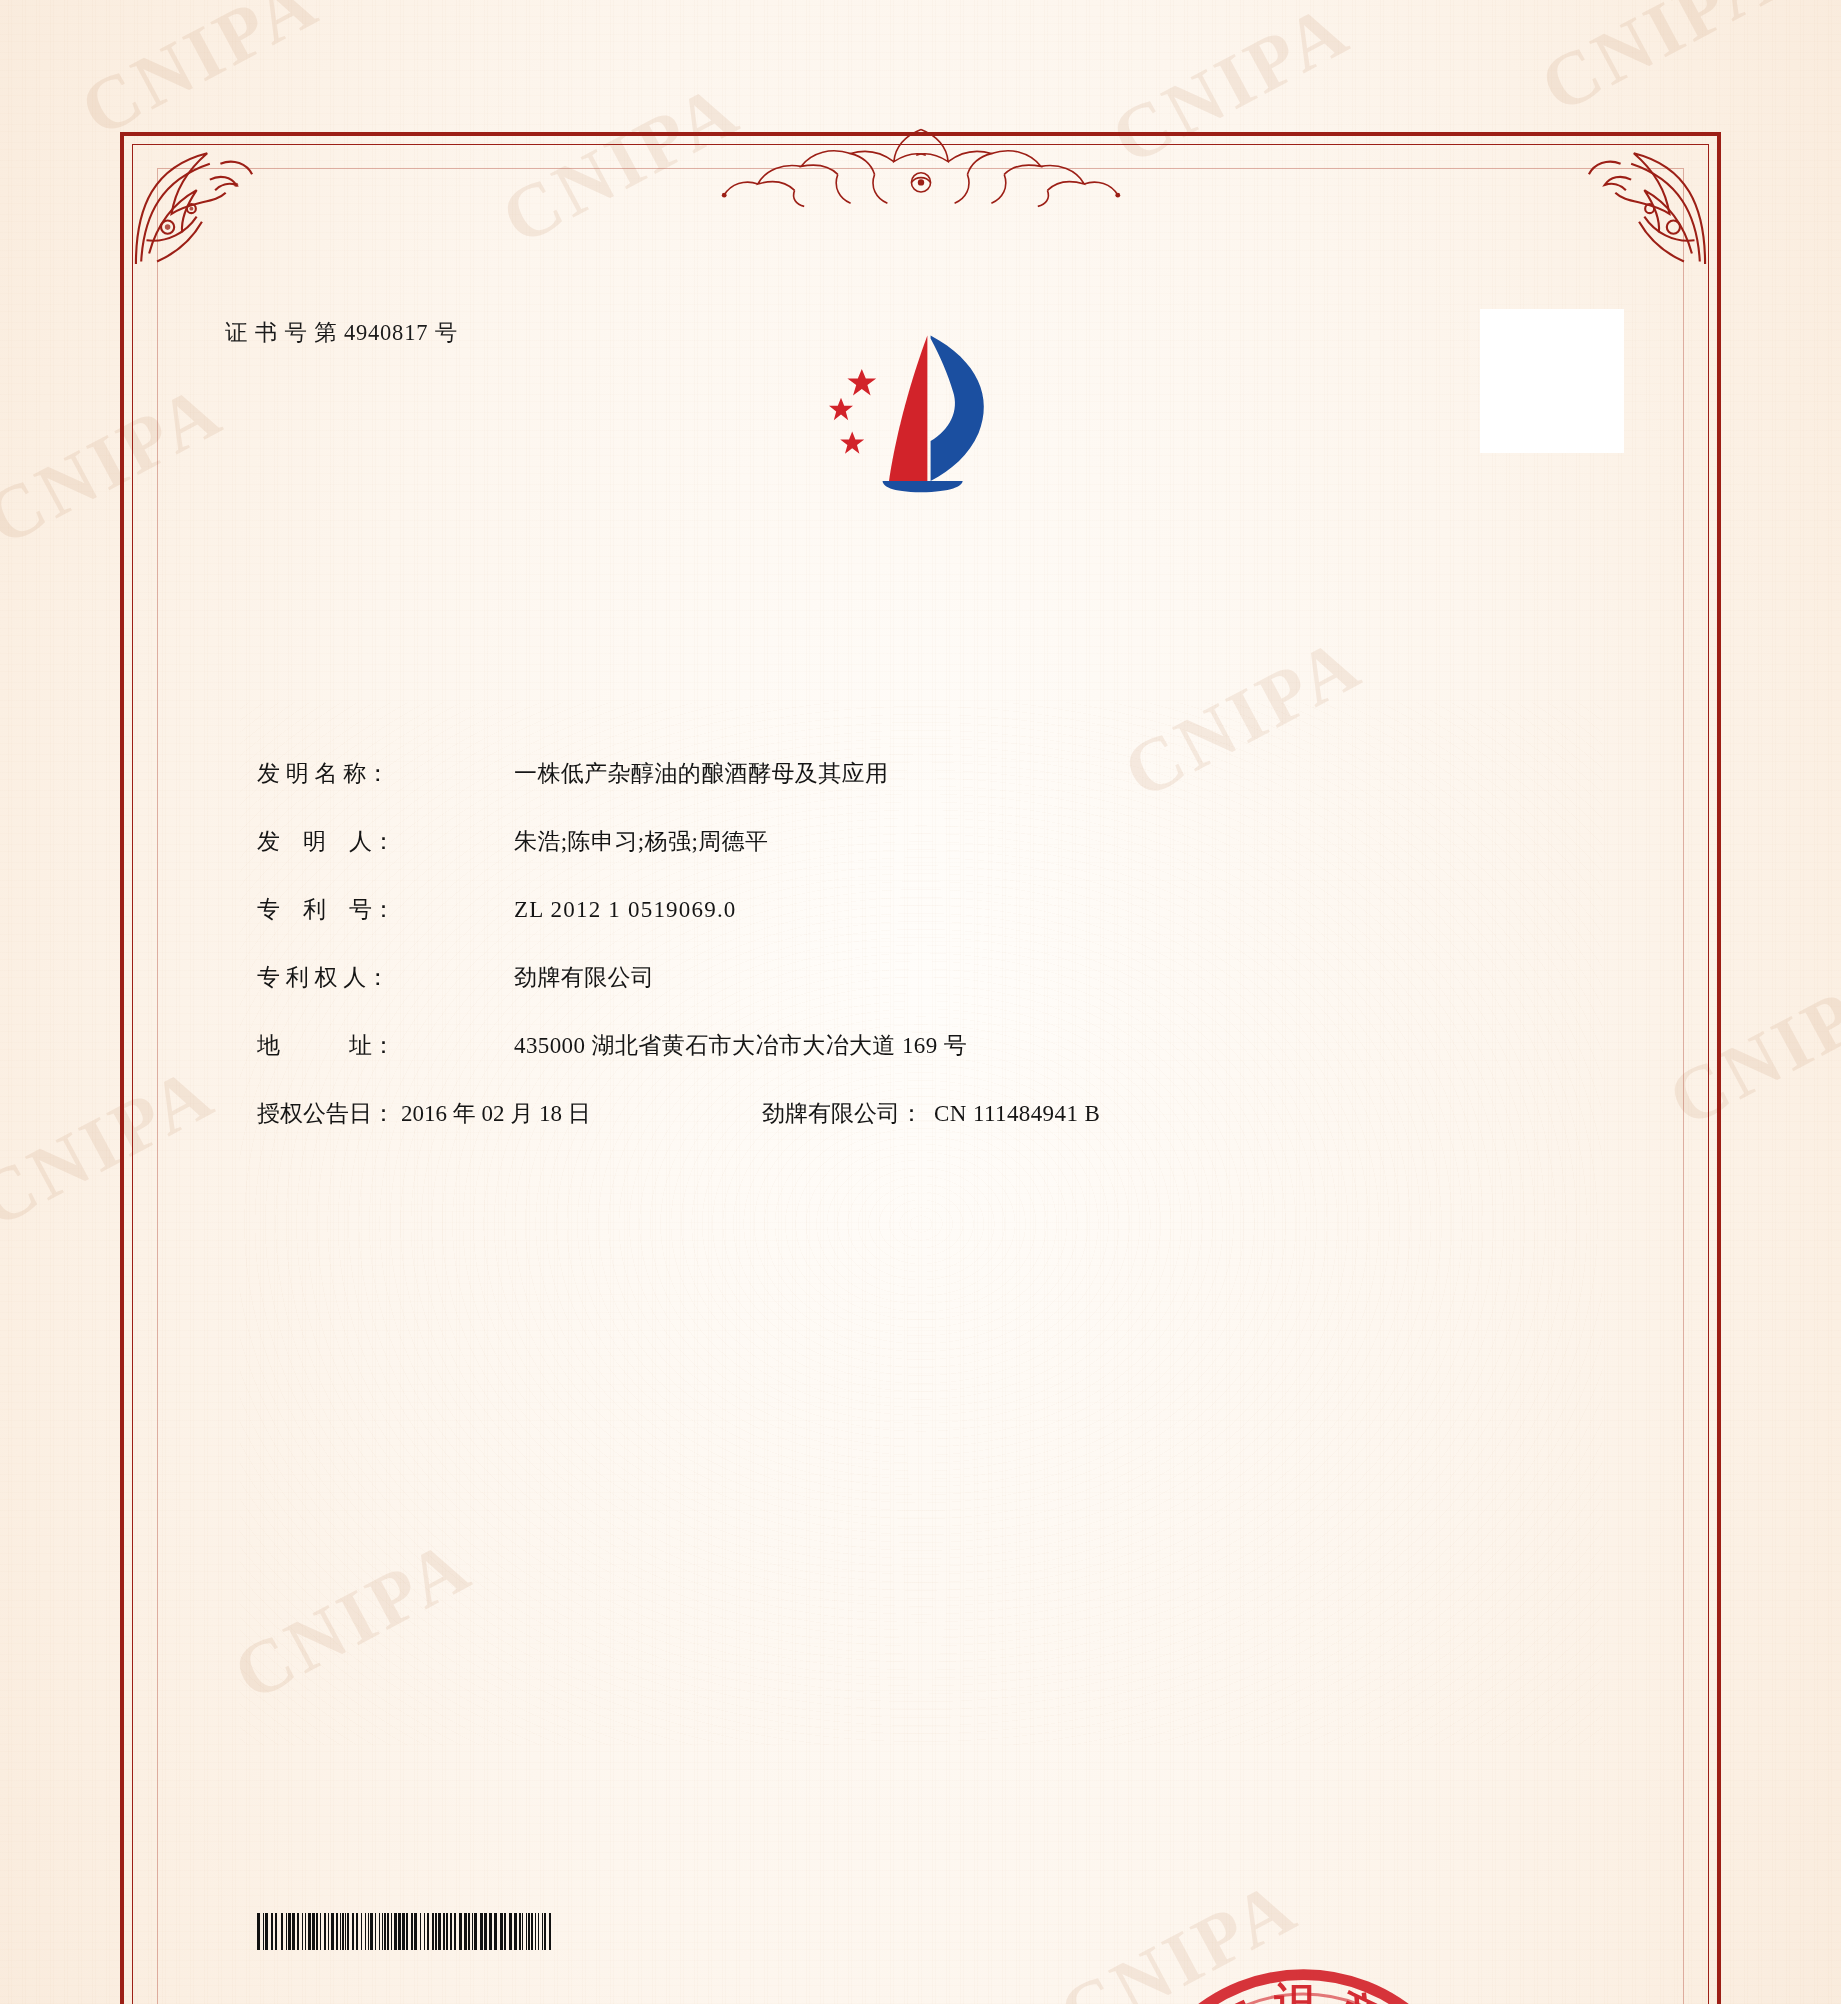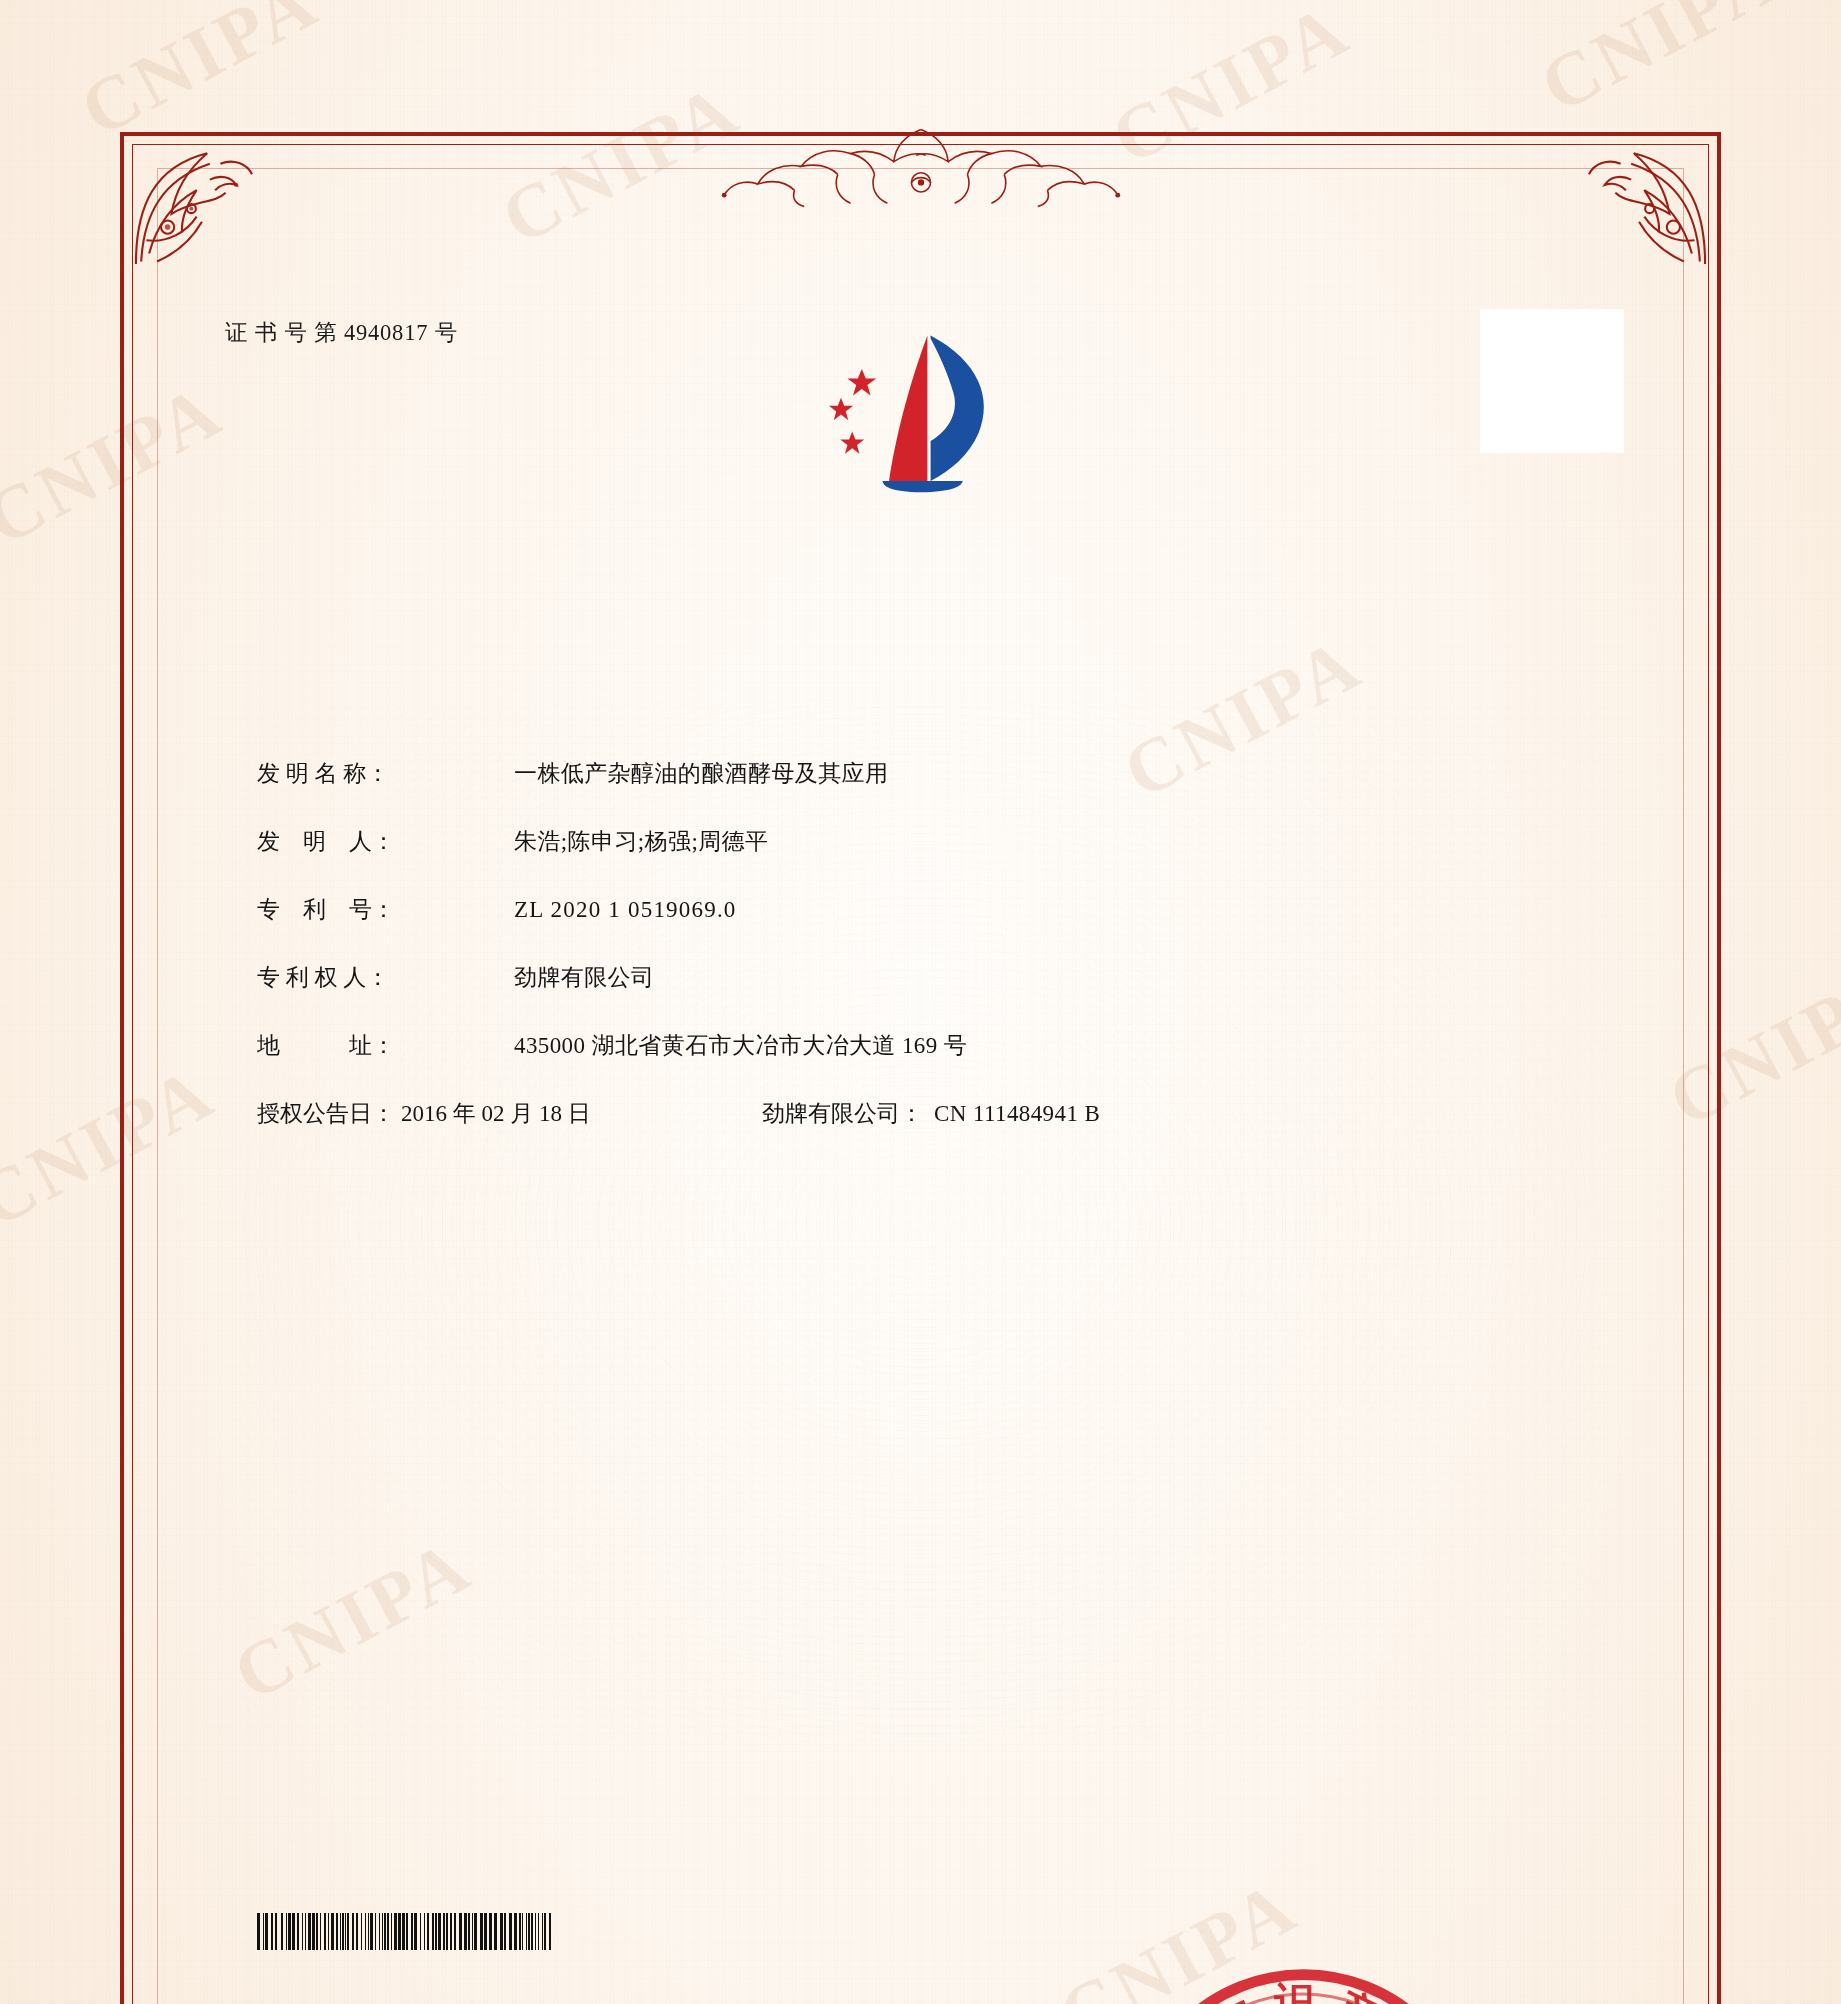--- a/index.html
+++ b/index.html
@@ -368,21 +368,21 @@
       <div class="field-row">
         <span class="field-label">发 明 名 称：</span>
         <span class="field-value">一株低产杂醇油的酿酒酵母及其应用</span>
       </div>
       <div class="field-row">
         <span class="field-label">发　明　人：</span>
         <span class="field-value">朱浩;陈申习;杨强;周德平</span>
       </div>
       <div class="field-row">
         <span class="field-label">专　利　号：</span>
-        <span class="field-value mono-sp">ZL 2020 1 0519069.0</span>
+        <span class="field-value mono-sp">ZL 2012 1 0519069.0</span>
       </div>
       <div class="field-row">
         <span class="field-label">专 利 权 人：</span>
         <span class="field-value">劲牌有限公司</span>
       </div>
       <div class="field-row">
         <span class="field-label">地　　　址：</span>
         <span class="field-value">435000 湖北省黄石市大冶市大冶大道 169 号</span>
       </div>
 

